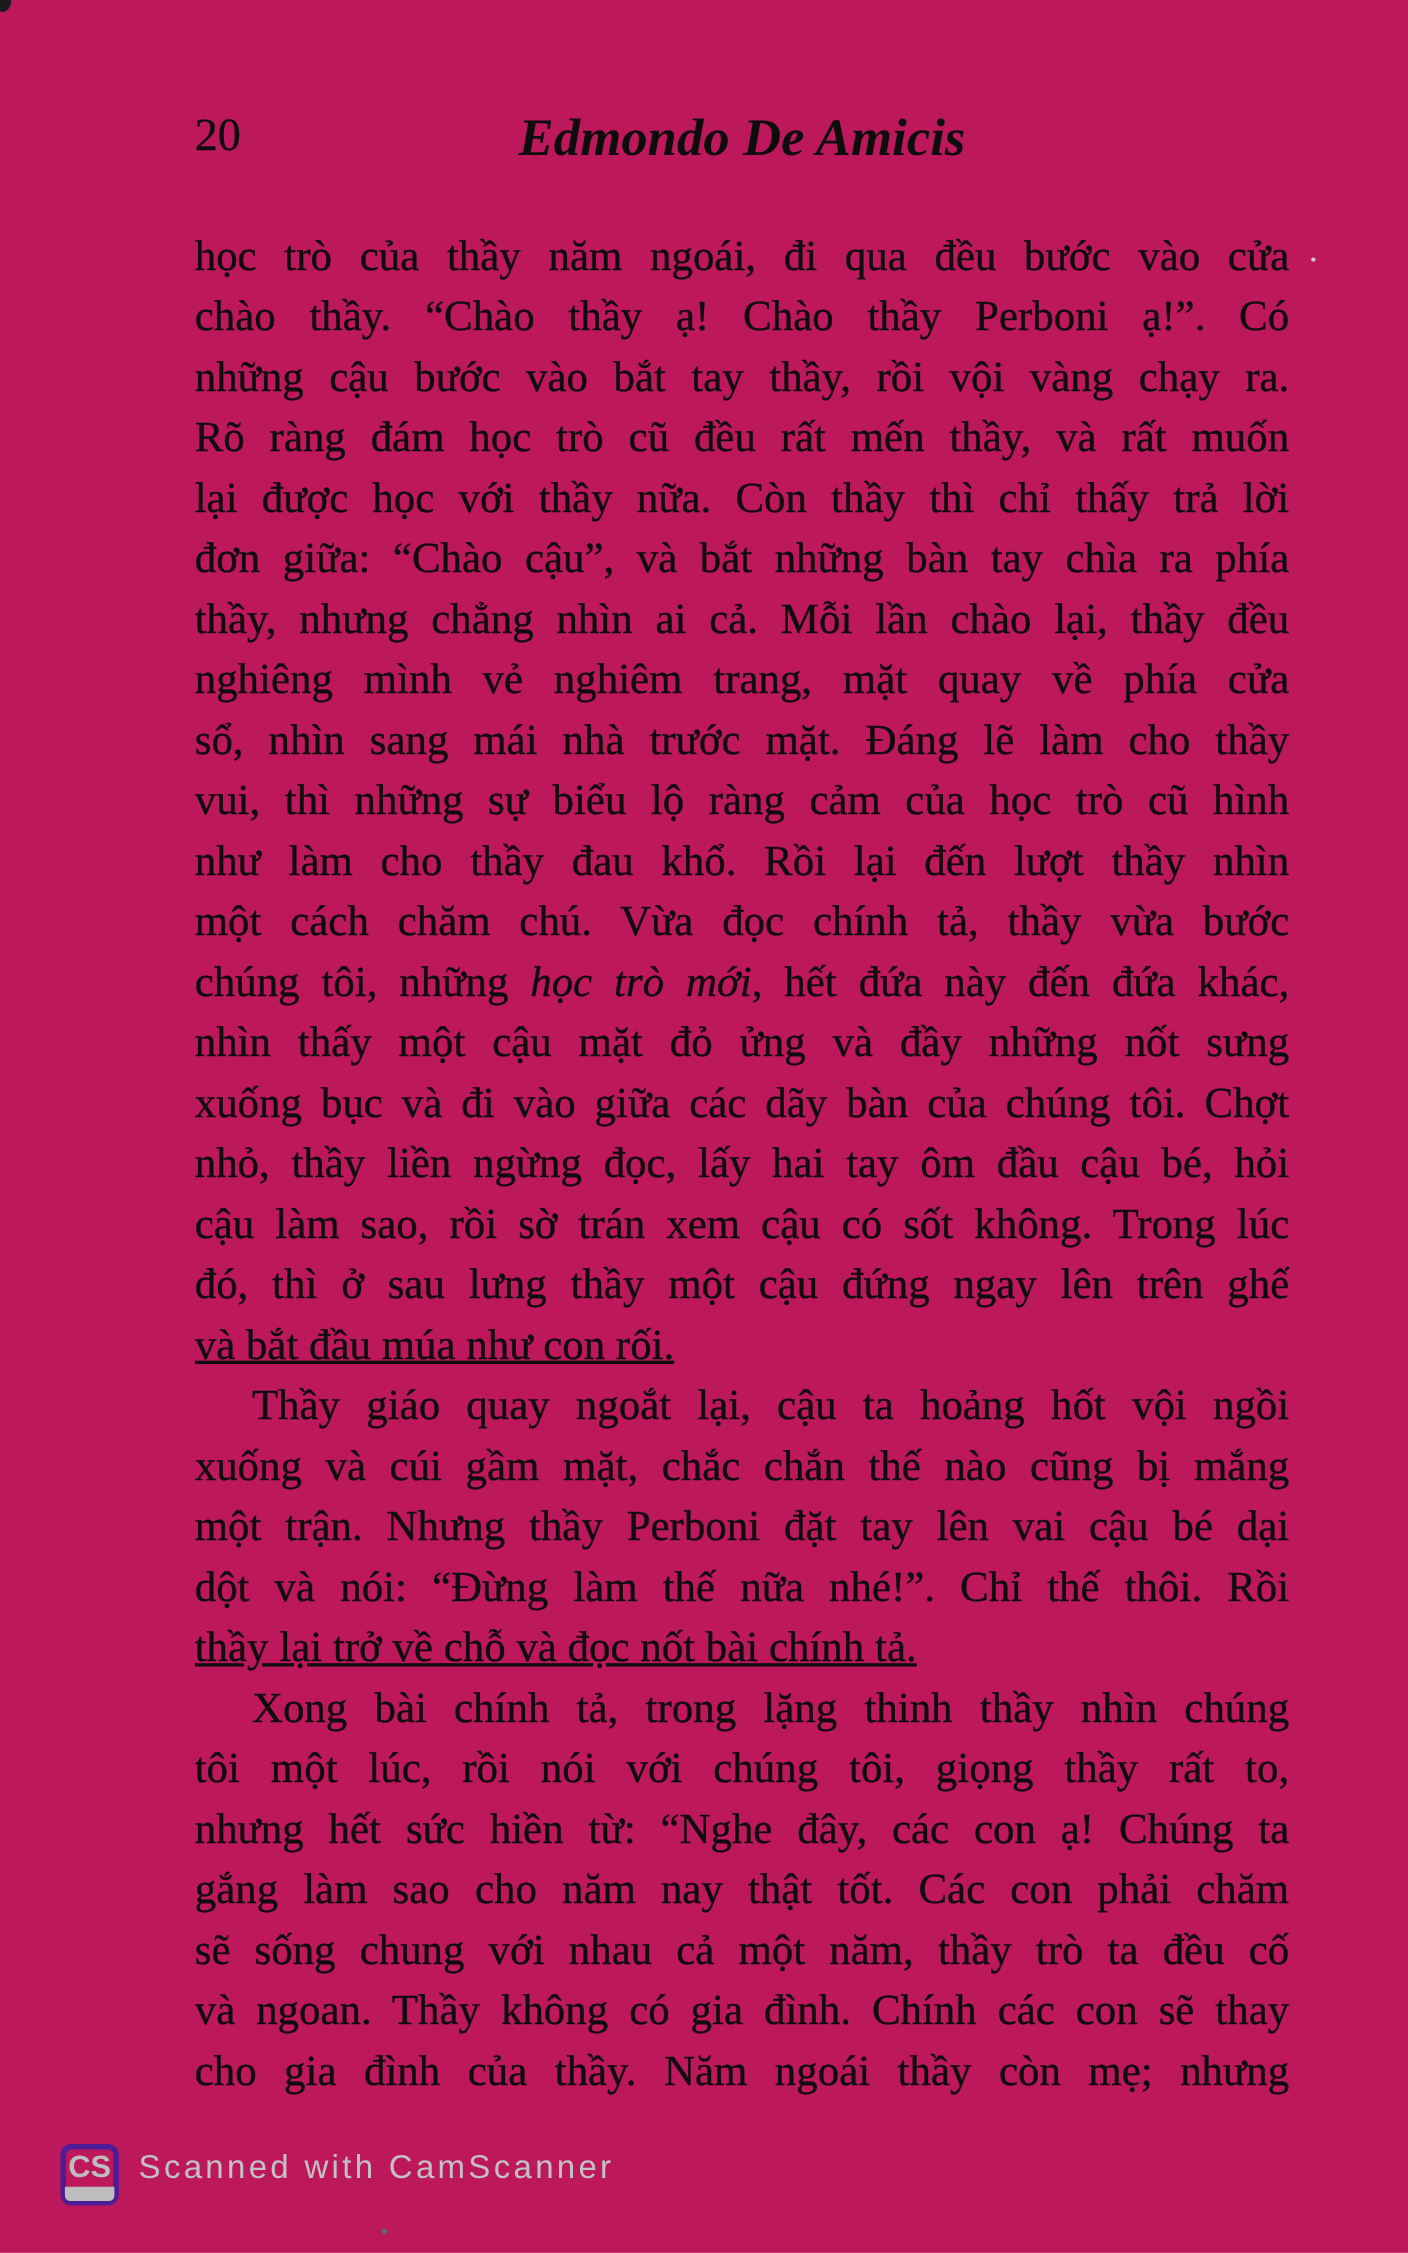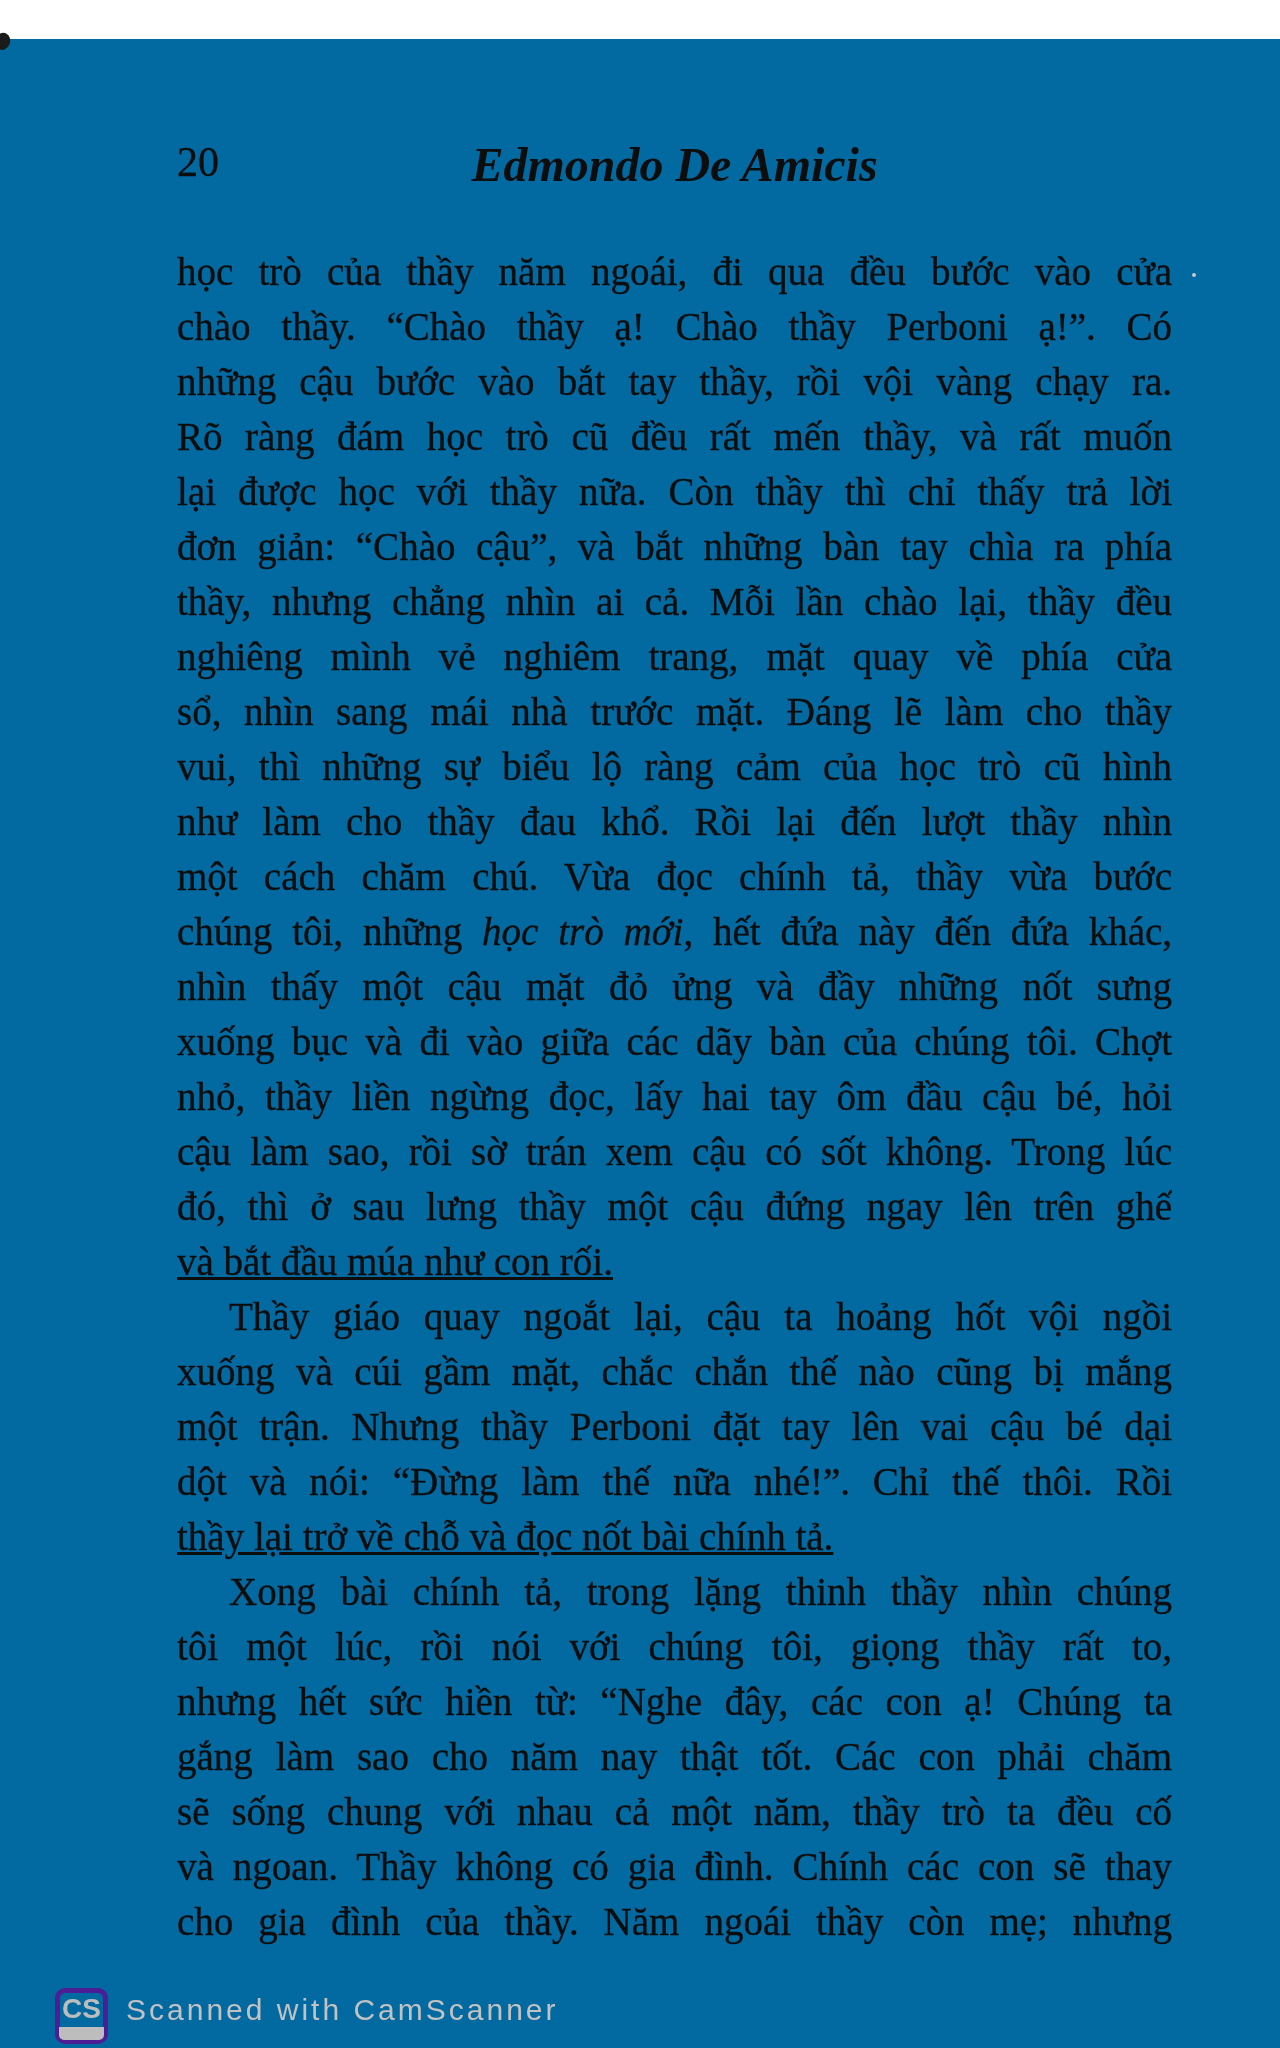--- a/index.html
+++ b/index.html
@@ -1,20 +1,20 @@
 <!DOCTYPE html>
 <html><head>
 <meta charset="utf-8">
 <style>
   html,body{margin:0;padding:0;}
   body{
     width:1280px;height:2048px;background:#ffffff;position:relative;
     font-family:"Liberation Serif", serif;color:#0d0d0d;overflow:hidden;
   }
-  .page{position:absolute;inset:0;background:#0369a1;margin-top:39px;}
+  .page{position:absolute;inset:0;background:#be185d;}
   .corner-mark{
     position:absolute;left:-4px;top:-6px;width:14px;height:17px;
     background:#1b1b1b;border-radius:45% 60% 55% 45%;transform:rotate(24deg);
   }
   .speck{position:absolute;background:#666;border-radius:50%;}
   .speck.s1{left:347px;top:2026px;width:5px;height:5px;}
   .speck.s2{left:1192px;top:234px;width:4px;height:4px;background:#c9c9c9;}
 
   .page-number{
     position:absolute;left:177px;top:102px;font-size:42px;line-height:1;
@@ -65,21 +65,21 @@
 
   <div class="page-number">20</div>
   <div class="book-title">Edmondo De Amicis</div>
 
   <div class="body-text">
     <div class="ln">học trò của thầy năm ngoái, đi qua đều bước vào cửa</div>
     <div class="ln">chào thầy. “Chào thầy ạ! Chào thầy Perboni ạ!”. Có</div>
     <div class="ln">những cậu bước vào bắt tay thầy, rồi vội vàng chạy ra.</div>
     <div class="ln">Rõ ràng đám học trò cũ đều rất mến thầy, và rất muốn</div>
     <div class="ln">lại được học với thầy nữa. Còn thầy thì chỉ thấy trả lời</div>
-    <div class="ln">đơn giản: “Chào cậu”, và bắt những bàn tay chìa ra phía</div>
+    <div class="ln">đơn giữa: “Chào cậu”, và bắt những bàn tay chìa ra phía</div>
     <div class="ln">thầy, nhưng chẳng nhìn ai cả. Mỗi lần chào lại, thầy đều</div>
     <div class="ln">nghiêng mình vẻ nghiêm trang, mặt quay về phía cửa</div>
     <div class="ln">sổ, nhìn sang mái nhà trước mặt. Đáng lẽ làm cho thầy</div>
     <div class="ln">vui, thì những sự biểu lộ ràng cảm của học trò cũ hình</div>
     <div class="ln">như làm cho thầy đau khổ. Rồi lại đến lượt thầy nhìn</div>
     <div class="ln">một cách chăm chú. Vừa đọc chính tả, thầy vừa bước</div>
     <div class="ln"><span>chúng tôi, những </span><span class="em-seg">học trò mới</span><span>, hết đứa này đến đứa khác,</span></div>
     <div class="ln">nhìn thấy một cậu mặt đỏ ửng và đầy những nốt sưng</div>
     <div class="ln">xuống bục và đi vào giữa các dãy bàn của chúng tôi. Chợt</div>
     <div class="ln">nhỏ, thầy liền ngừng đọc, lấy hai tay ôm đầu cậu bé, hỏi</div>

